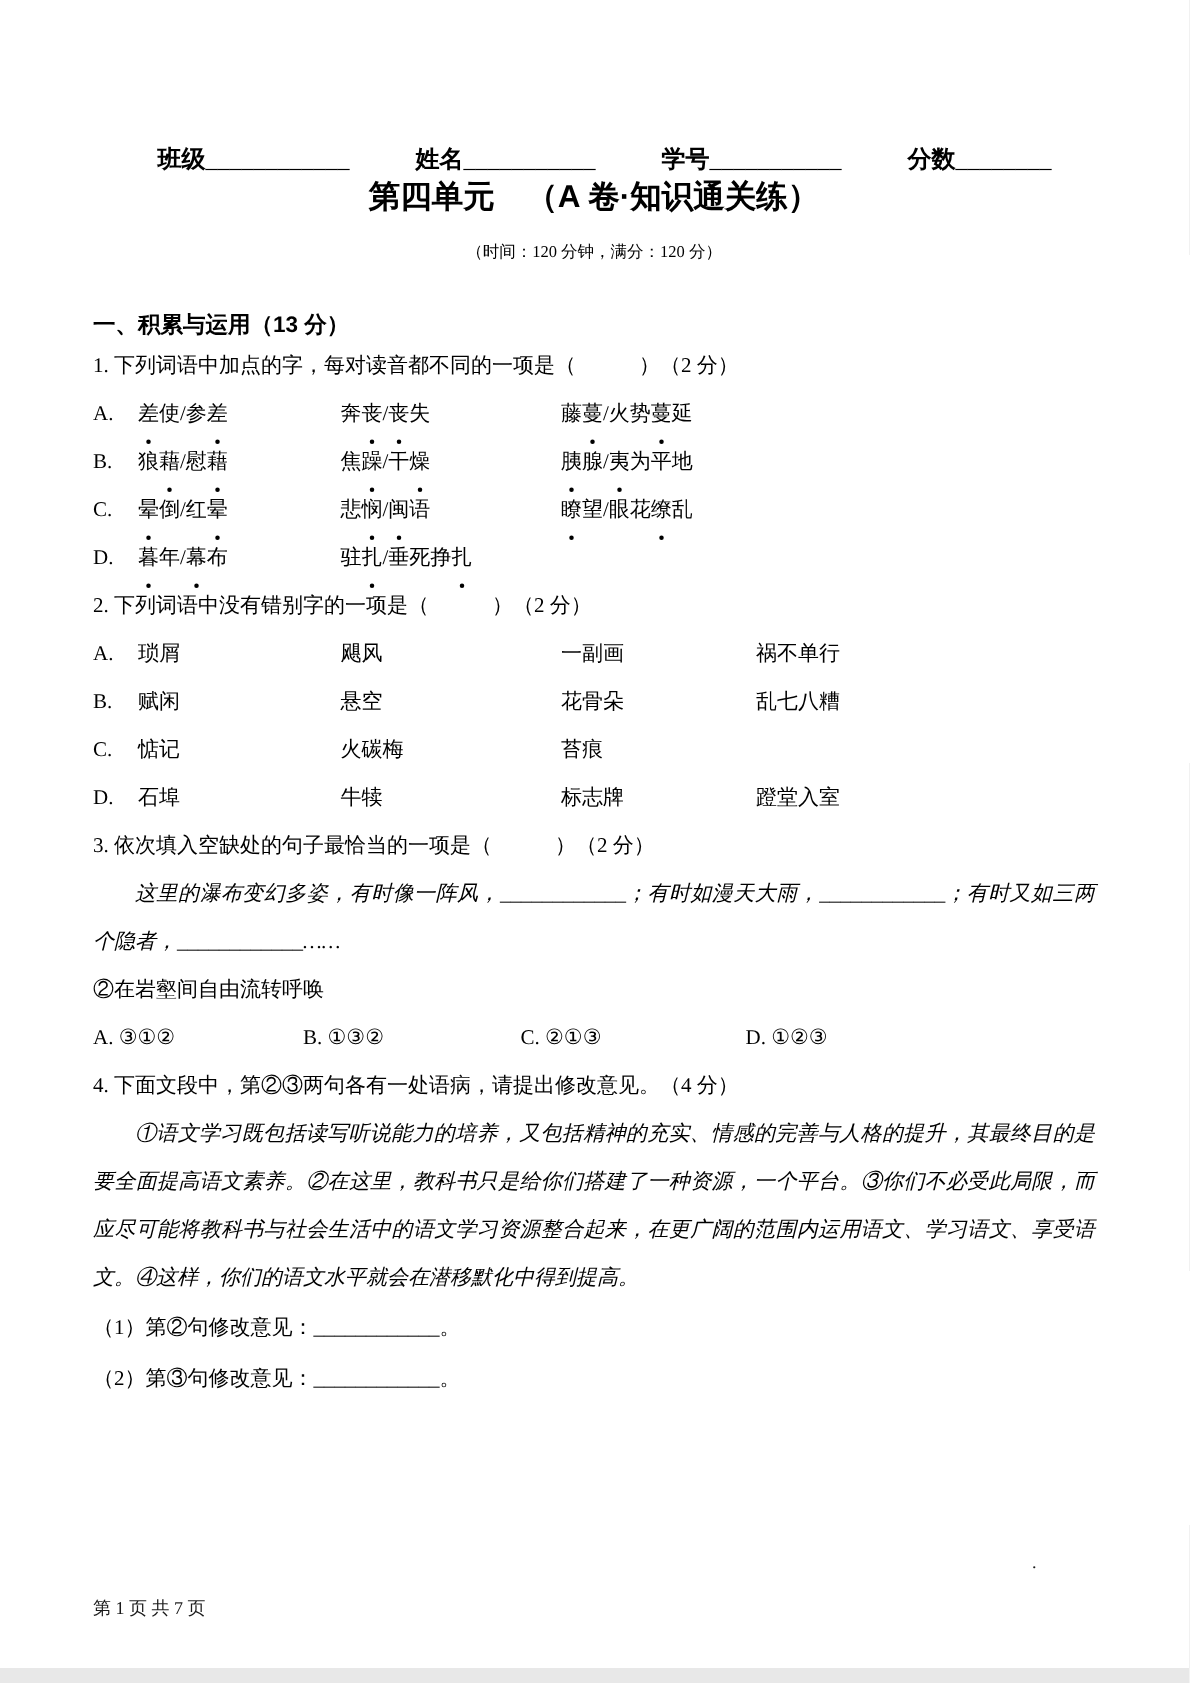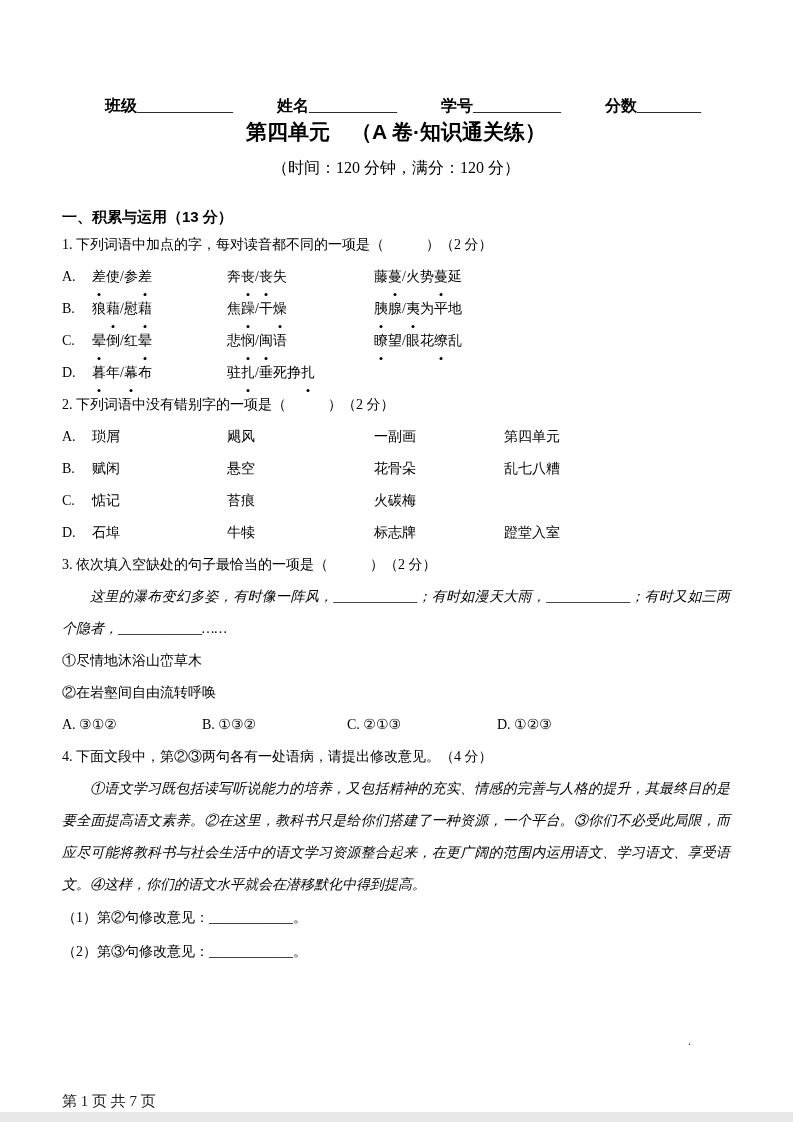--- a/index.html
+++ b/index.html
@@ -24,21 +24,21 @@
   .title {
     text-align: center;
     font-size: 21px;
     font-weight: bold;
     font-family: "Liberation Sans", sans-serif;
     line-height: 30px;
   }
   .subtitle {
     margin-top: 12px;
     text-align: center;
-    font-size: 16px;
+    font-size: 11px;
     line-height: 18px;
   }
   .section-heading {
     margin-top: 28px;
     font-size: 15px;
     font-weight: bold;
     font-family: "Liberation Sans", sans-serif;
     line-height: 24px;
   }
 
@@ -67,22 +67,22 @@
     bottom: -3px;
     width: 3px;
     height: 3px;
     border-radius: 50%;
     background: #000;
   }
 
   .footer-left {
     position: absolute;
     left: 62px;
-    top: 1092px;
-    font-size: 15px;
+    top: 1064px;
+    font-size: 12px;
     color: #1a1a1a;
   }
   .footer-dot {
     position: absolute;
     left: 688px;
     top: 1034px;
     font-size: 12px;
     color: #1a1a1a;
   }
 </style>
@@ -135,46 +135,45 @@
       <span><span class="em-dot">暮</span>年/<span class="em-dot">幕</span>布</span>
       <span>驻<span class="em-dot">扎</span>/垂死挣<span class="em-dot">扎</span></span>
     </div>
 
     <div class="stem">2. 下列词语中没有错别字的一项是（　　　）（2 分）</div>
     <div class="optrow4">
       <span>A.</span>
       <span>琐屑</span>
       <span>飓风</span>
       <span>一副画</span>
-      <span>第四单元</span>
+      <span>祸不单行</span>
     </div>
     <div class="optrow4">
       <span>B.</span>
       <span>赋闲</span>
       <span>悬空</span>
       <span>花骨朵</span>
       <span>乱七八糟</span>
     </div>
     <div class="optrow4">
       <span>C.</span>
       <span>惦记</span>
+      <span>火碳梅</span>
       <span>苔痕</span>
-      <span>火碳梅</span>
     </div>
     <div class="optrow4">
       <span>D.</span>
       <span>石埠</span>
       <span>牛犊</span>
       <span>标志牌</span>
       <span>蹬堂入室</span>
     </div>
 
     <div class="stem">3. 依次填入空缺处的句子最恰当的一项是（　　　）（2 分）</div>
     <div class="para kaiti">这里的瀑布变幻多姿，有时像一阵风，____________；有时如漫天大雨，____________；有时又如三两个隐者，____________……</div>
-    <div class="item-line">①尽情地沐浴山峦草木</div>
     <div class="item-line">②在岩壑间自由流转呼唤</div>
     <div class="choicerow">
       <span>A. ③①②</span>
       <span>B. ①③②</span>
       <span>C. ②①③</span>
       <span>D. ①②③</span>
     </div>
 
     <div class="stem">4. 下面文段中，第②③两句各有一处语病，请提出修改意见。（4 分）</div>
     <div class="para kaiti">①语文学习既包括读写听说能力的培养，又包括精神的充实、情感的完善与人格的提升，其最终目的是要全面提高语文素养。②在这里，教科书只是给你们搭建了一种资源，一个平台。③你们不必受此局限，而应尽可能将教科书与社会生活中的语文学习资源整合起来，在更广阔的范围内运用语文、学习语文、享受语文。④这样，你们的语文水平就会在潜移默化中得到提高。</div>

